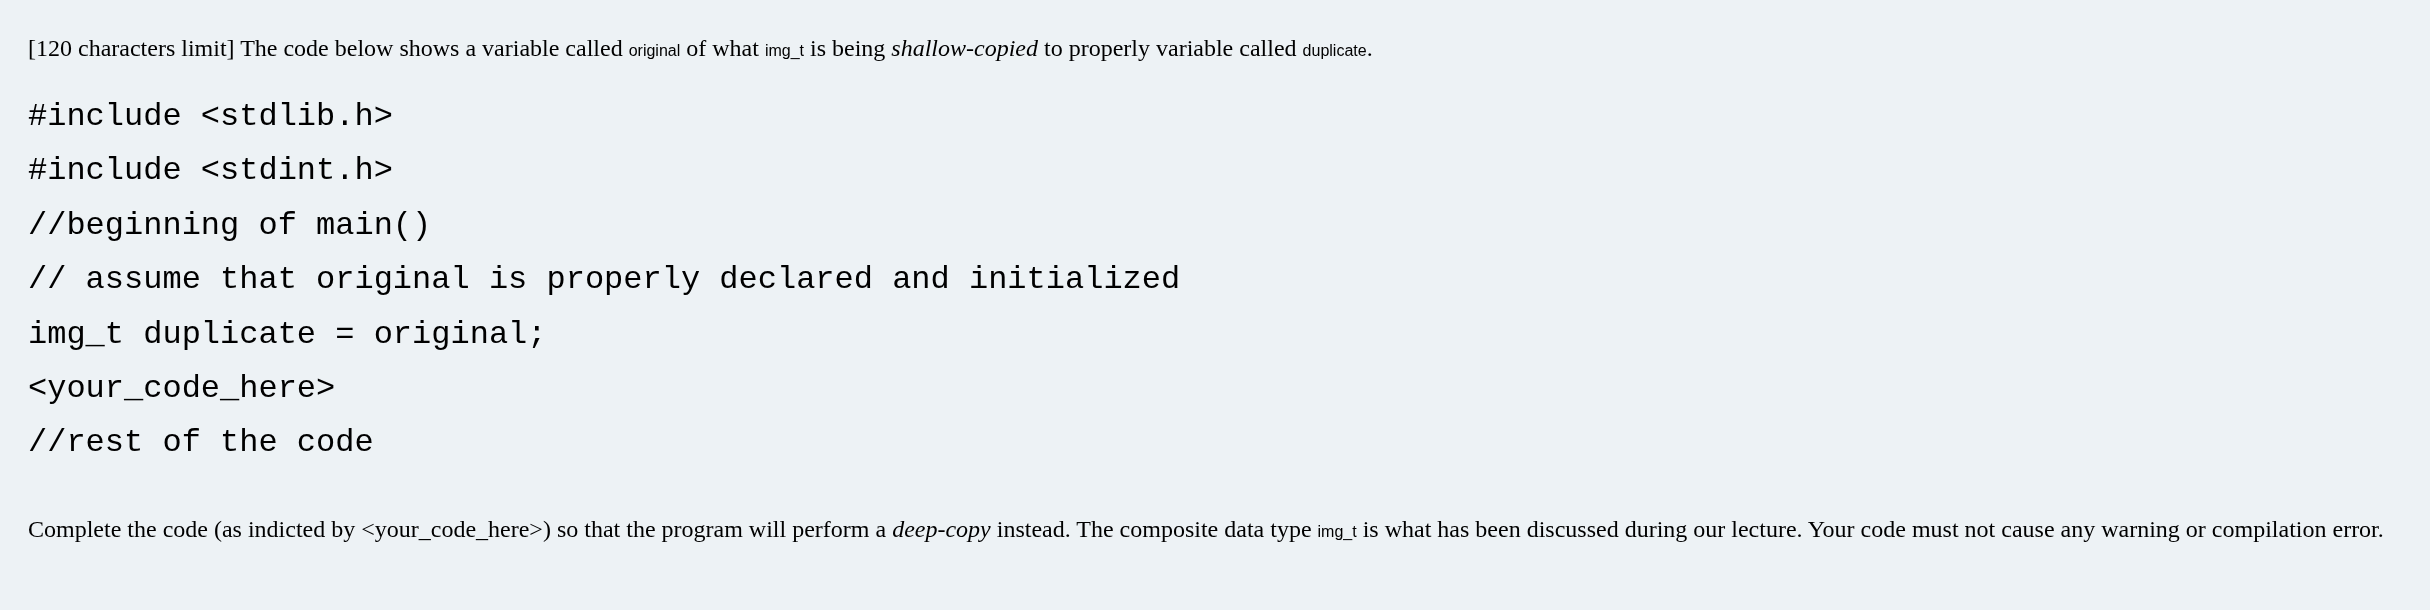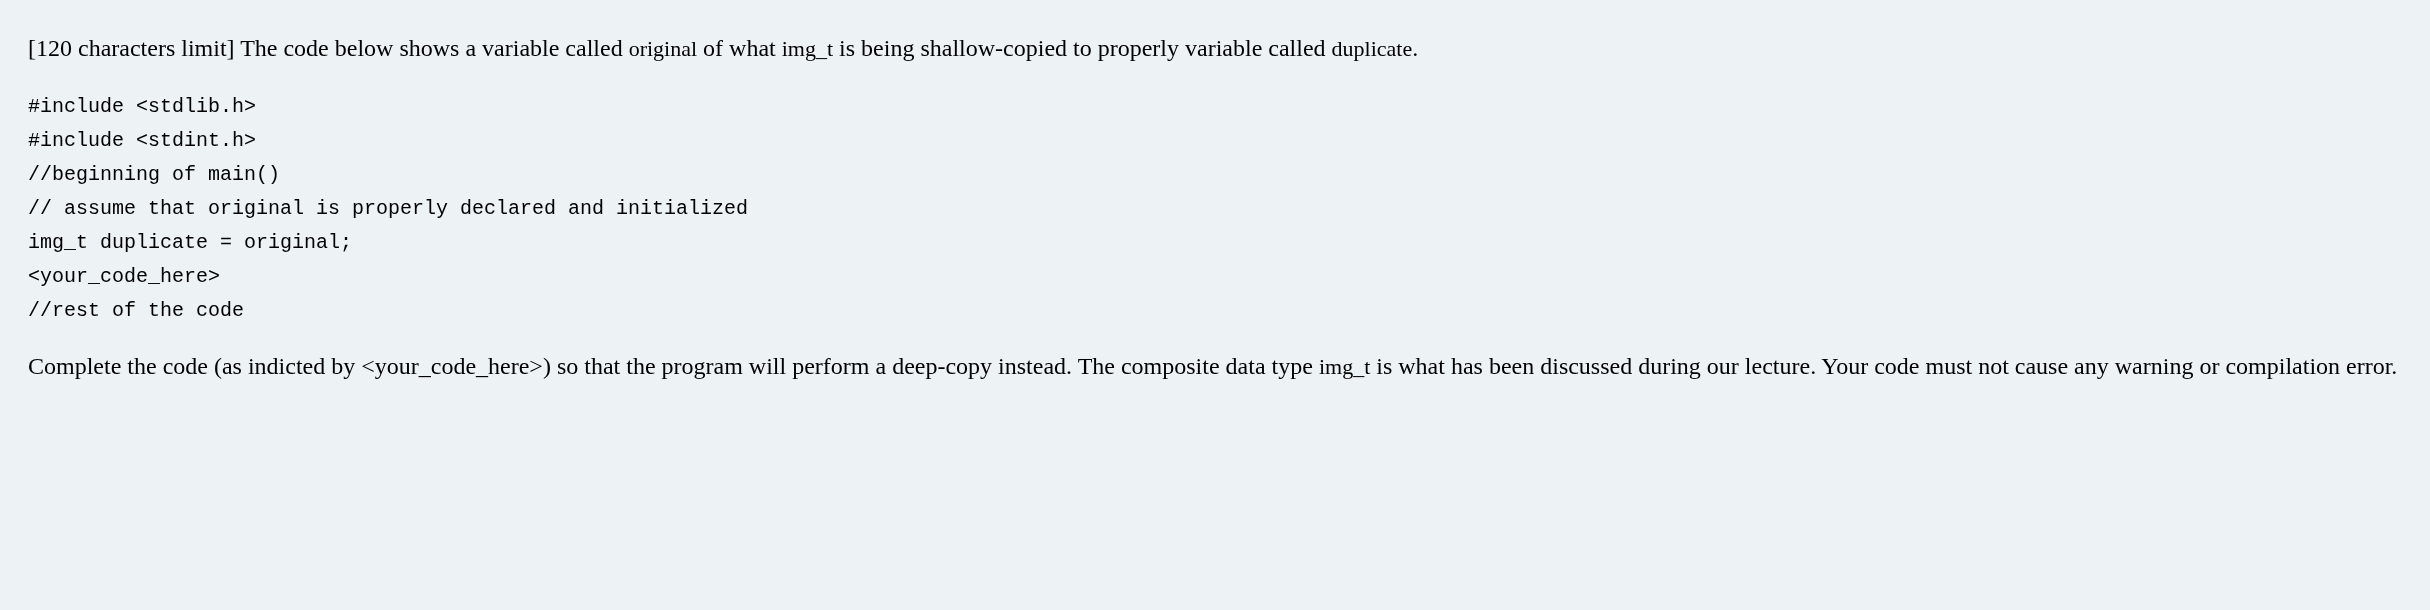--- a/index.html
+++ b/index.html
@@ -20,31 +20,32 @@
     .content {
       width: 100%;
     }
     .paragraph {
       margin-bottom: 24px;
     }
     .paragraph:last-child {
       margin-bottom: 8px;
     }
     .code-inline {
-      font-family: Liberation Serif, serif;
-      font-size: 22px;
+      font-family: Liberation Sans, sans-serif;
+      font-size: 16px;
     }
     .italic {
+      font-style: italic;
     }
     .code-block {
       font-family: 'Courier New', Courier, monospace;
-      font-size: 20px;
+      font-size: 32px;
       line-height: 1.7;
       white-space: pre;
-      margin-bottom: 20px;
+      margin-bottom: 40px;
     }
   </style>
 </head>
 <body>
 
 <div class="content">
   <p class="paragraph">
     <span>[120 characters limit] The code below shows a variable called </span><span class="code-inline">original</span><span> of what </span><span class="code-inline">img_t</span><span> is being </span><span class="italic">shallow-copied</span><span> to properly variable called </span><span class="code-inline">duplicate</span><span>.</span>
   </p>
 

